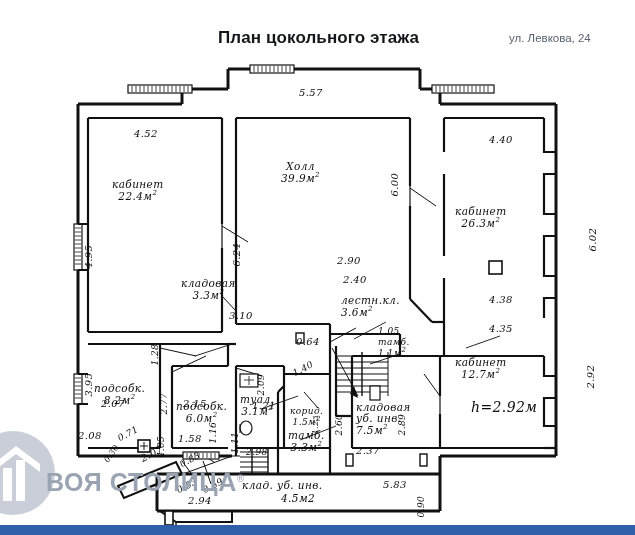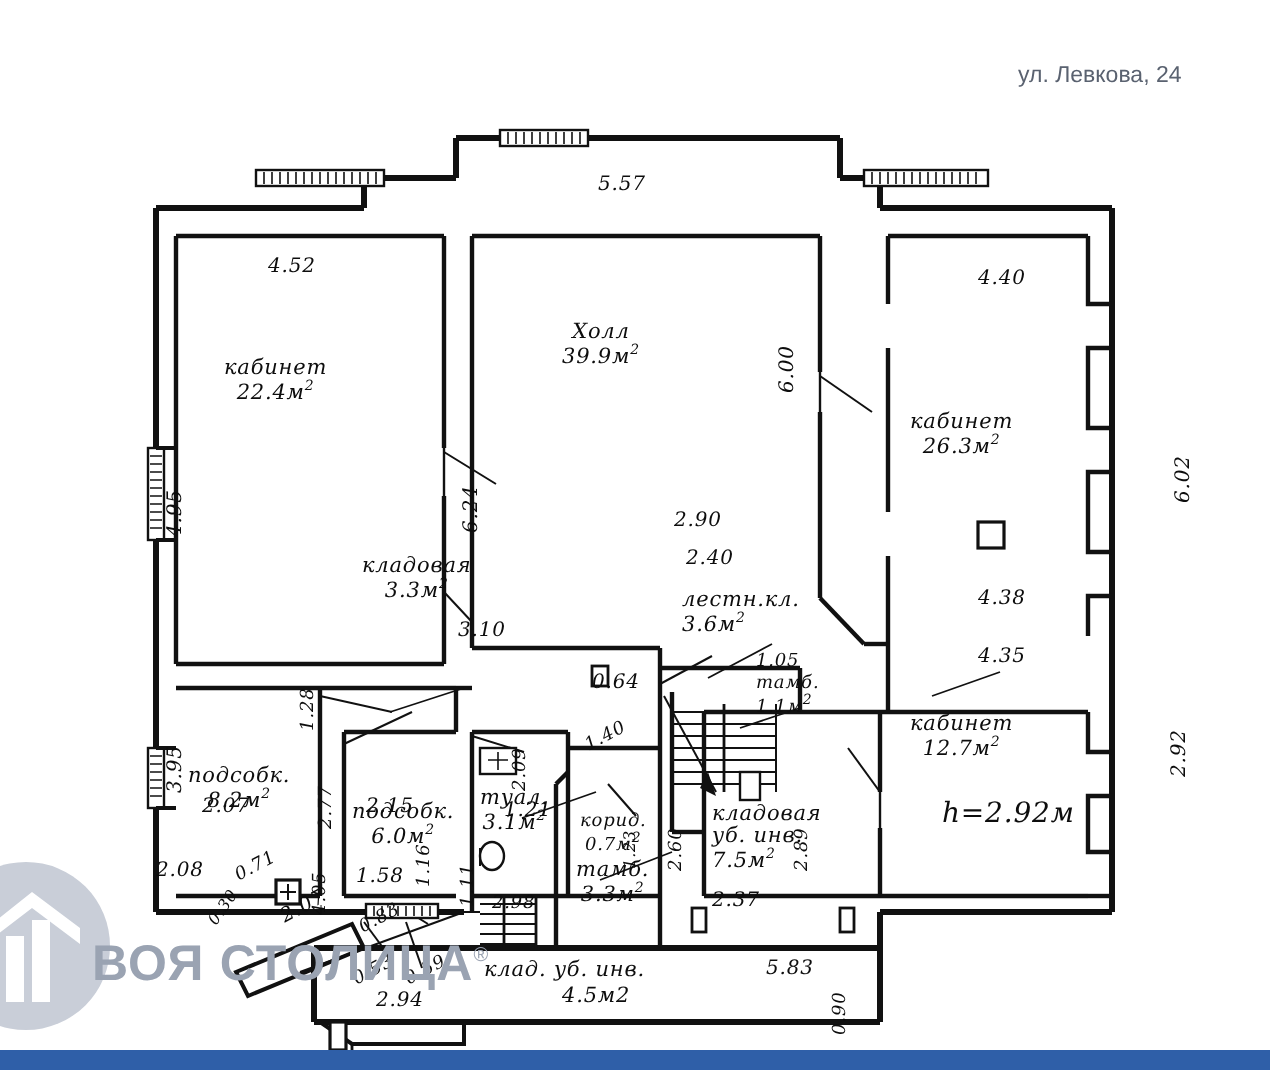--- a/index.html
+++ b/index.html
@@ -60,20 +60,21 @@
   }
   #wm .wmlogo{position:absolute;left:12px;top:12px;}
   #botbar{position:absolute;left:0;top:525px;width:635px;height:10px;background:#2f5fa8;}
 </style>
 </head>
 <body>
 
 <div id="plan-root">
 
   <div class="hdr">
+    <div class="hdr-title">План цокольного этажа</div>
     <div class="hdr-addr">ул. Левкова, 24</div>
   </div>
 
   <div id="sheet">
     <svg width="635" height="479" viewBox="0 0 635 479" xmlns="http://www.w3.org/2000/svg">
       <g fill="none" stroke="#111" stroke-width="1">
 
         <g stroke-width="3">
 
           <path d="M78,48 L78,80"></path>
@@ -325,21 +326,21 @@
       <span class="a"><span>3.3</span><span>м</span><span class="sup">2</span></span>
     </div>
 
     <div class="lbl rm" style="left:240px;top:338px;">
       <span class="a">туал.</span>
       <span class="a"><span>3.1</span><span>м</span><span class="sup">2</span></span>
     </div>
 
     <div class="lbl rm" style="left:290px;top:351px;font-size:9px;">
       <span class="a" style="font-size:9px;">корид.</span>
-      <span class="a" style="font-size:9px;"><span>0.7</span><span>м</span><span class="sup">2</span></span>
+      <span class="a" style="font-size:9px;"><span>1.5</span><span>м</span><span class="sup">2</span></span>
     </div>
 
     <div class="lbl rm" style="left:288px;top:374px;">
       <span class="a">тамб.</span>
       <span class="a"><span>3.3</span><span>м</span><span class="sup">2</span></span>
     </div>
 
     <div class="lbl rm" style="left:341px;top:239px;text-align:left;">
       <span class="a">лестн.кл.</span>
       <span class="a"><span>3.6</span><span>м</span><span class="sup">2</span></span>

